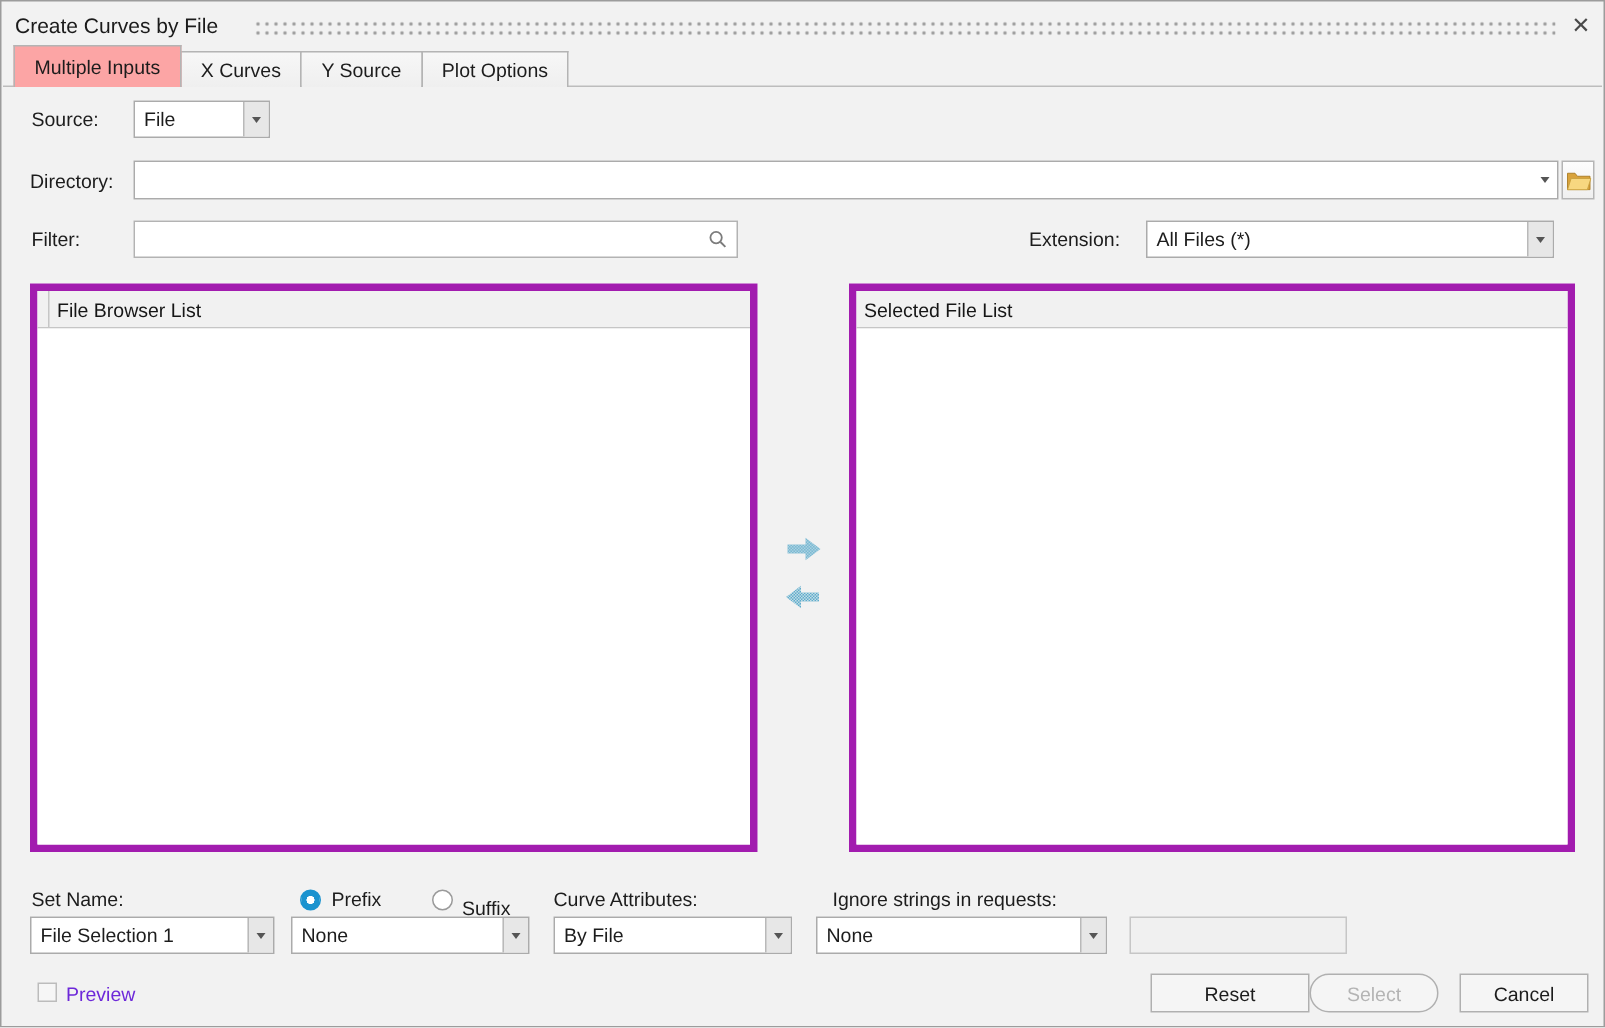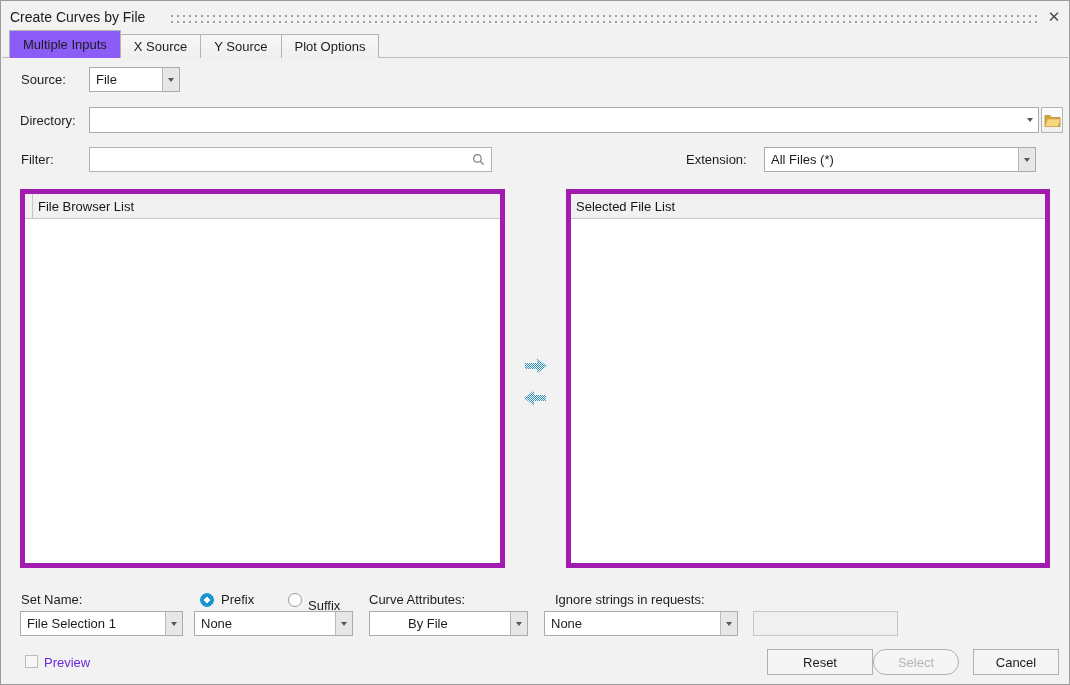--- a/index.html
+++ b/index.html
@@ -27,21 +27,21 @@
   
   .tabline { position:absolute; left:1px; right:1px; top:56px; height:1px; background:#bdbdbd; }
   .tabbar { position:absolute; left:8px; top:30px; height:27px; display:flex; align-items:flex-end; z-index:2; }
   .tab {
     height:24px; padding:0 13px; display:flex; align-items:center;
     border:1px solid #b4b4b4; border-bottom:none;
     background:linear-gradient(#f7f7f7, #efefef);
     margin-right:-1px; white-space:nowrap; cursor:default; color:#1c1c1c;
   }
   .tab.active {
-    height:28px; background:#8b5cf6; position:relative; z-index:3;
+    height:28px; background:#fca5a5; position:relative; z-index:3;
   }
 
   
   .lbl { position:absolute; white-space:nowrap; }
   .combo {
     position:absolute; background:#fff; border:1px solid #ababab; display:flex; align-items:center;
   }
   .combo .val { flex:1; padding:0 6px; white-space:nowrap; overflow:hidden; }
   .combo .arrow-btn {
     width:17px; align-self:stretch; background:#e7e7e7; border-left:1px solid #b9b9b9;
@@ -94,21 +94,21 @@
 
 <div class="window">
 
   <div class="title">Create Curves by File</div>
   <div class="drag-dots"></div>
   <div class="close-btn">✕</div>
 
   <div class="tabline"></div>
   <div class="tabbar">
     <div class="tab active">Multiple Inputs</div>
-    <div class="tab">X Source</div>
+    <div class="tab">X Curves</div>
     <div class="tab">Y Source</div>
     <div class="tab">Plot Options</div>
   </div>
 
   <div class="lbl" style="left:20px; top:71px;">Source:</div>
   <div class="combo" style="left:88px; top:66px; width:91px; height:25px;gap:12px;">
     <span class="val">File</span>
     <span class="arrow-btn">
         <span class="caret"></span>
       </span>
@@ -195,21 +195,21 @@
     <span class="arrow-btn">
         <span class="caret"></span>
       </span>
   </div>
   <div class="combo" style="left:193px; top:610px; width:159px; height:25px;">
     <span class="val">None</span>
     <span class="arrow-btn">
         <span class="caret"></span>
       </span>
   </div>
-  <div class="combo" style="left:368px; top:610px; width:159px; height:25px;padding-left:32px;">
+  <div class="combo" style="left:368px; top:610px; width:159px; height:25px;">
     <span class="val">By File</span>
     <span class="arrow-btn">
         <span class="caret"></span>
       </span>
   </div>
   <div class="combo" style="left:543px; top:610px; width:194px; height:25px;">
     <span class="val">None</span>
     <span class="arrow-btn">
         <span class="caret"></span>
       </span>

